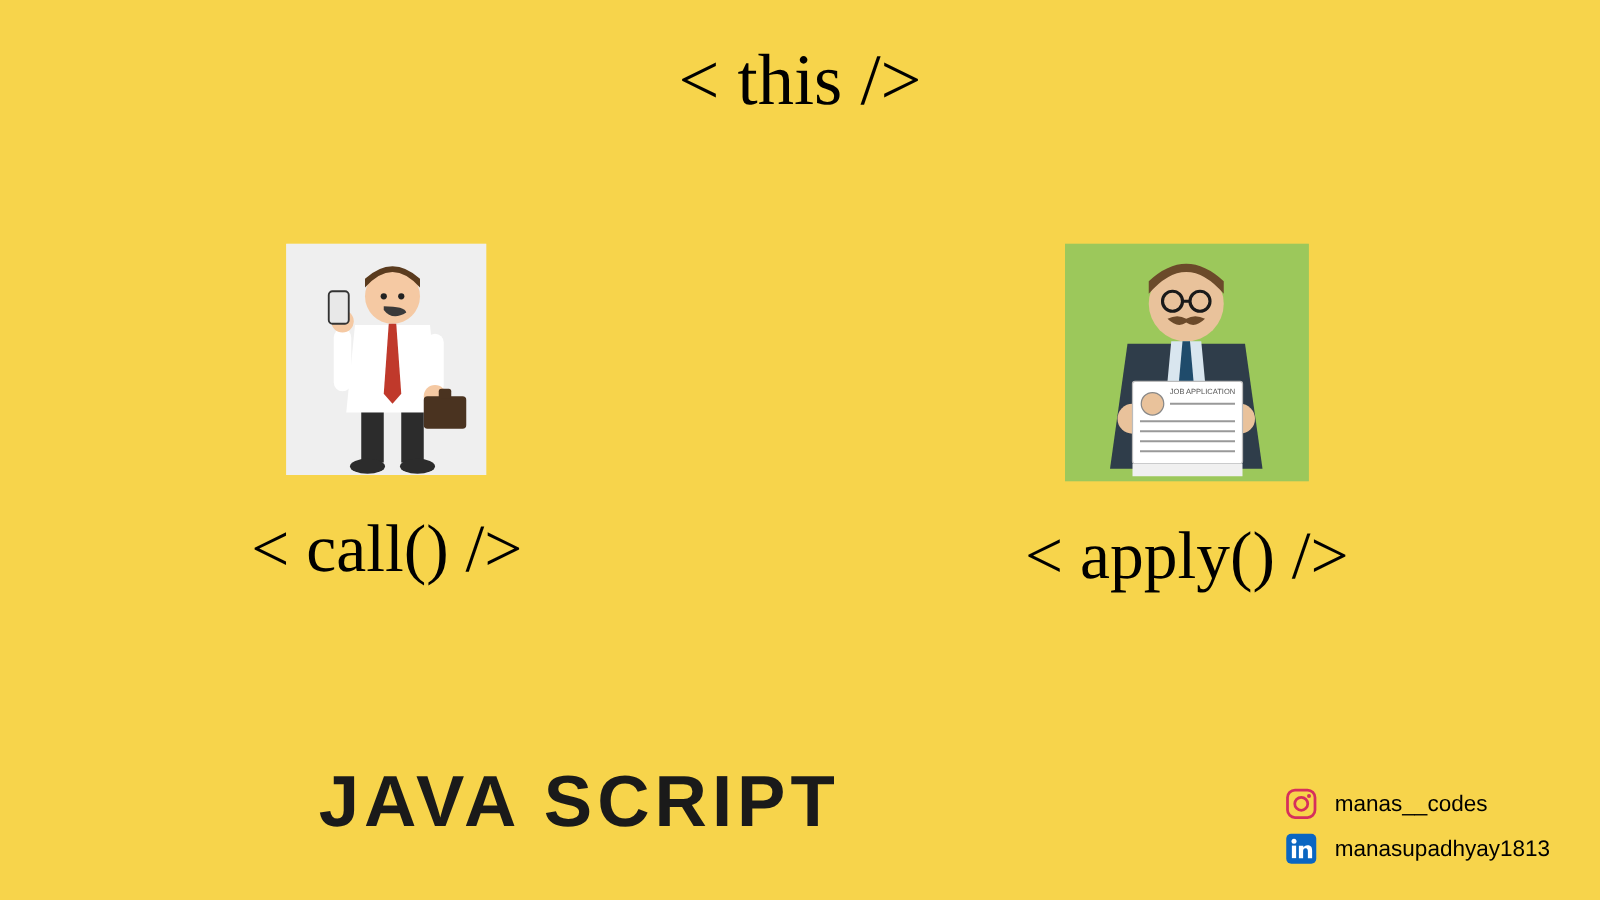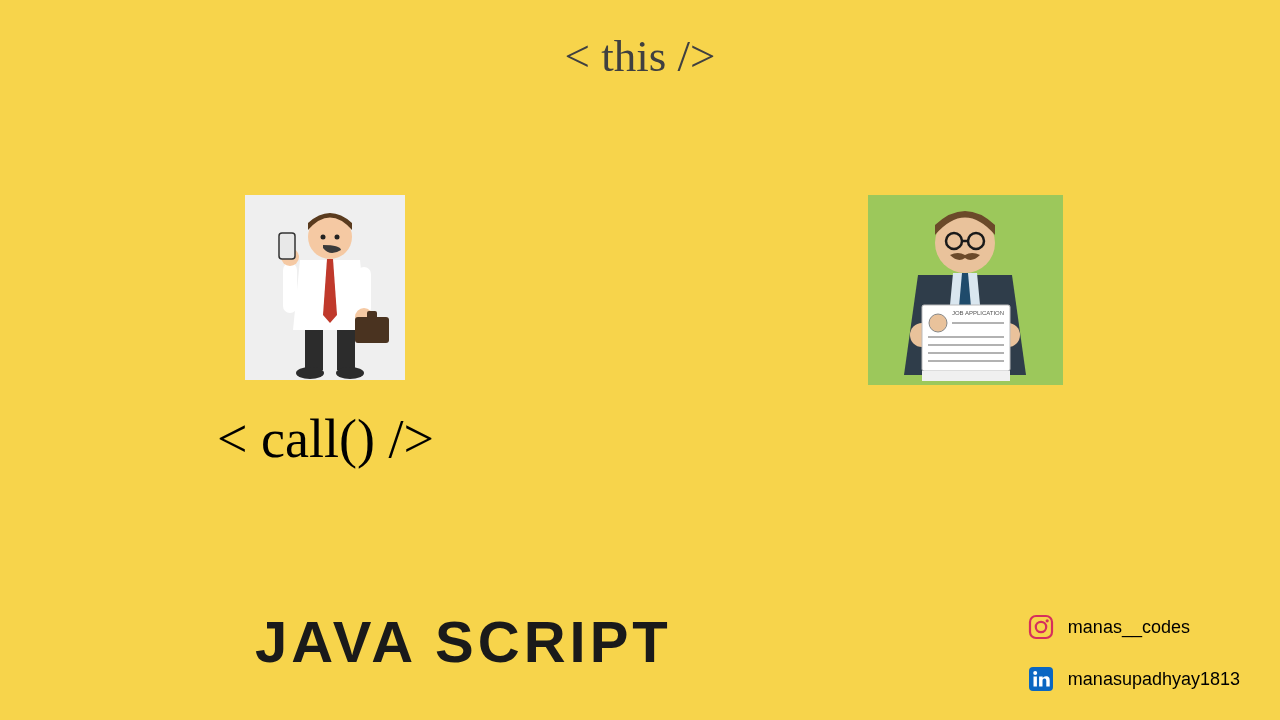--- a/index.html
+++ b/index.html
@@ -9,22 +9,22 @@
     background: #f7d44b;
     font-family: Georgia, 'Times New Roman', serif;
     position: relative;
     overflow: hidden;
   }
   .title {
     position: absolute;
     top: 30px;
     left: 50%;
     transform: translateX(-50%);
-    font-size: 45px;
-    color: #404040;
+    font-size: 58px;
+    color: #000000;
     font-weight: 400;
   }
   .cards {
     position: absolute;
     top: 195px;
     left: 0;
     width: 100%;
     display: flex;
     justify-content: space-around;
     align-items: flex-start;
@@ -58,21 +58,21 @@
     letter-spacing: 4px;
     color: #1a1a1a;
     font-weight: 900;
   }
   .socials {
     position: absolute;
     right: 40px;
     bottom: 28px;
     display: flex;
     flex-direction: column;
-    gap: 26px;
+    gap: 10px;
   }
   .social {
     display: flex;
     align-items: center;
     gap: 14px;
     font-family: Arial, sans-serif;
     font-size: 18px;
     color: #000;
   }
   .social-icon {
@@ -152,20 +152,21 @@
         <circle cx="70" cy="128" r="9" fill="none" stroke="#888"></circle>
         <text x="110" y="120" font-size="6" font-family="Arial" fill="#555" text-anchor="middle">JOB APPLICATION</text>
         <line x1="84" y1="128" x2="136" y2="128" stroke="#999" stroke-width="1.5"></line>
         <line x1="60" y1="142" x2="136" y2="142" stroke="#999" stroke-width="1.5"></line>
         <line x1="60" y1="150" x2="136" y2="150" stroke="#999" stroke-width="1.5"></line>
         <line x1="60" y1="158" x2="136" y2="158" stroke="#999" stroke-width="1.5"></line>
         <line x1="60" y1="166" x2="136" y2="166" stroke="#999" stroke-width="1.5"></line>
         <rect x="54" y="176" width="88" height="10" fill="#f0f0f0"></rect>
       </svg>
     </div>
+    <div class="caption">&lt; apply() /&gt;</div>
   </div>
 
 
 </div>
 
 <div class="footer-title">JAVA SCRIPT</div>
 
 <div class="socials">
   <div class="social">
     <span class="social-icon">

